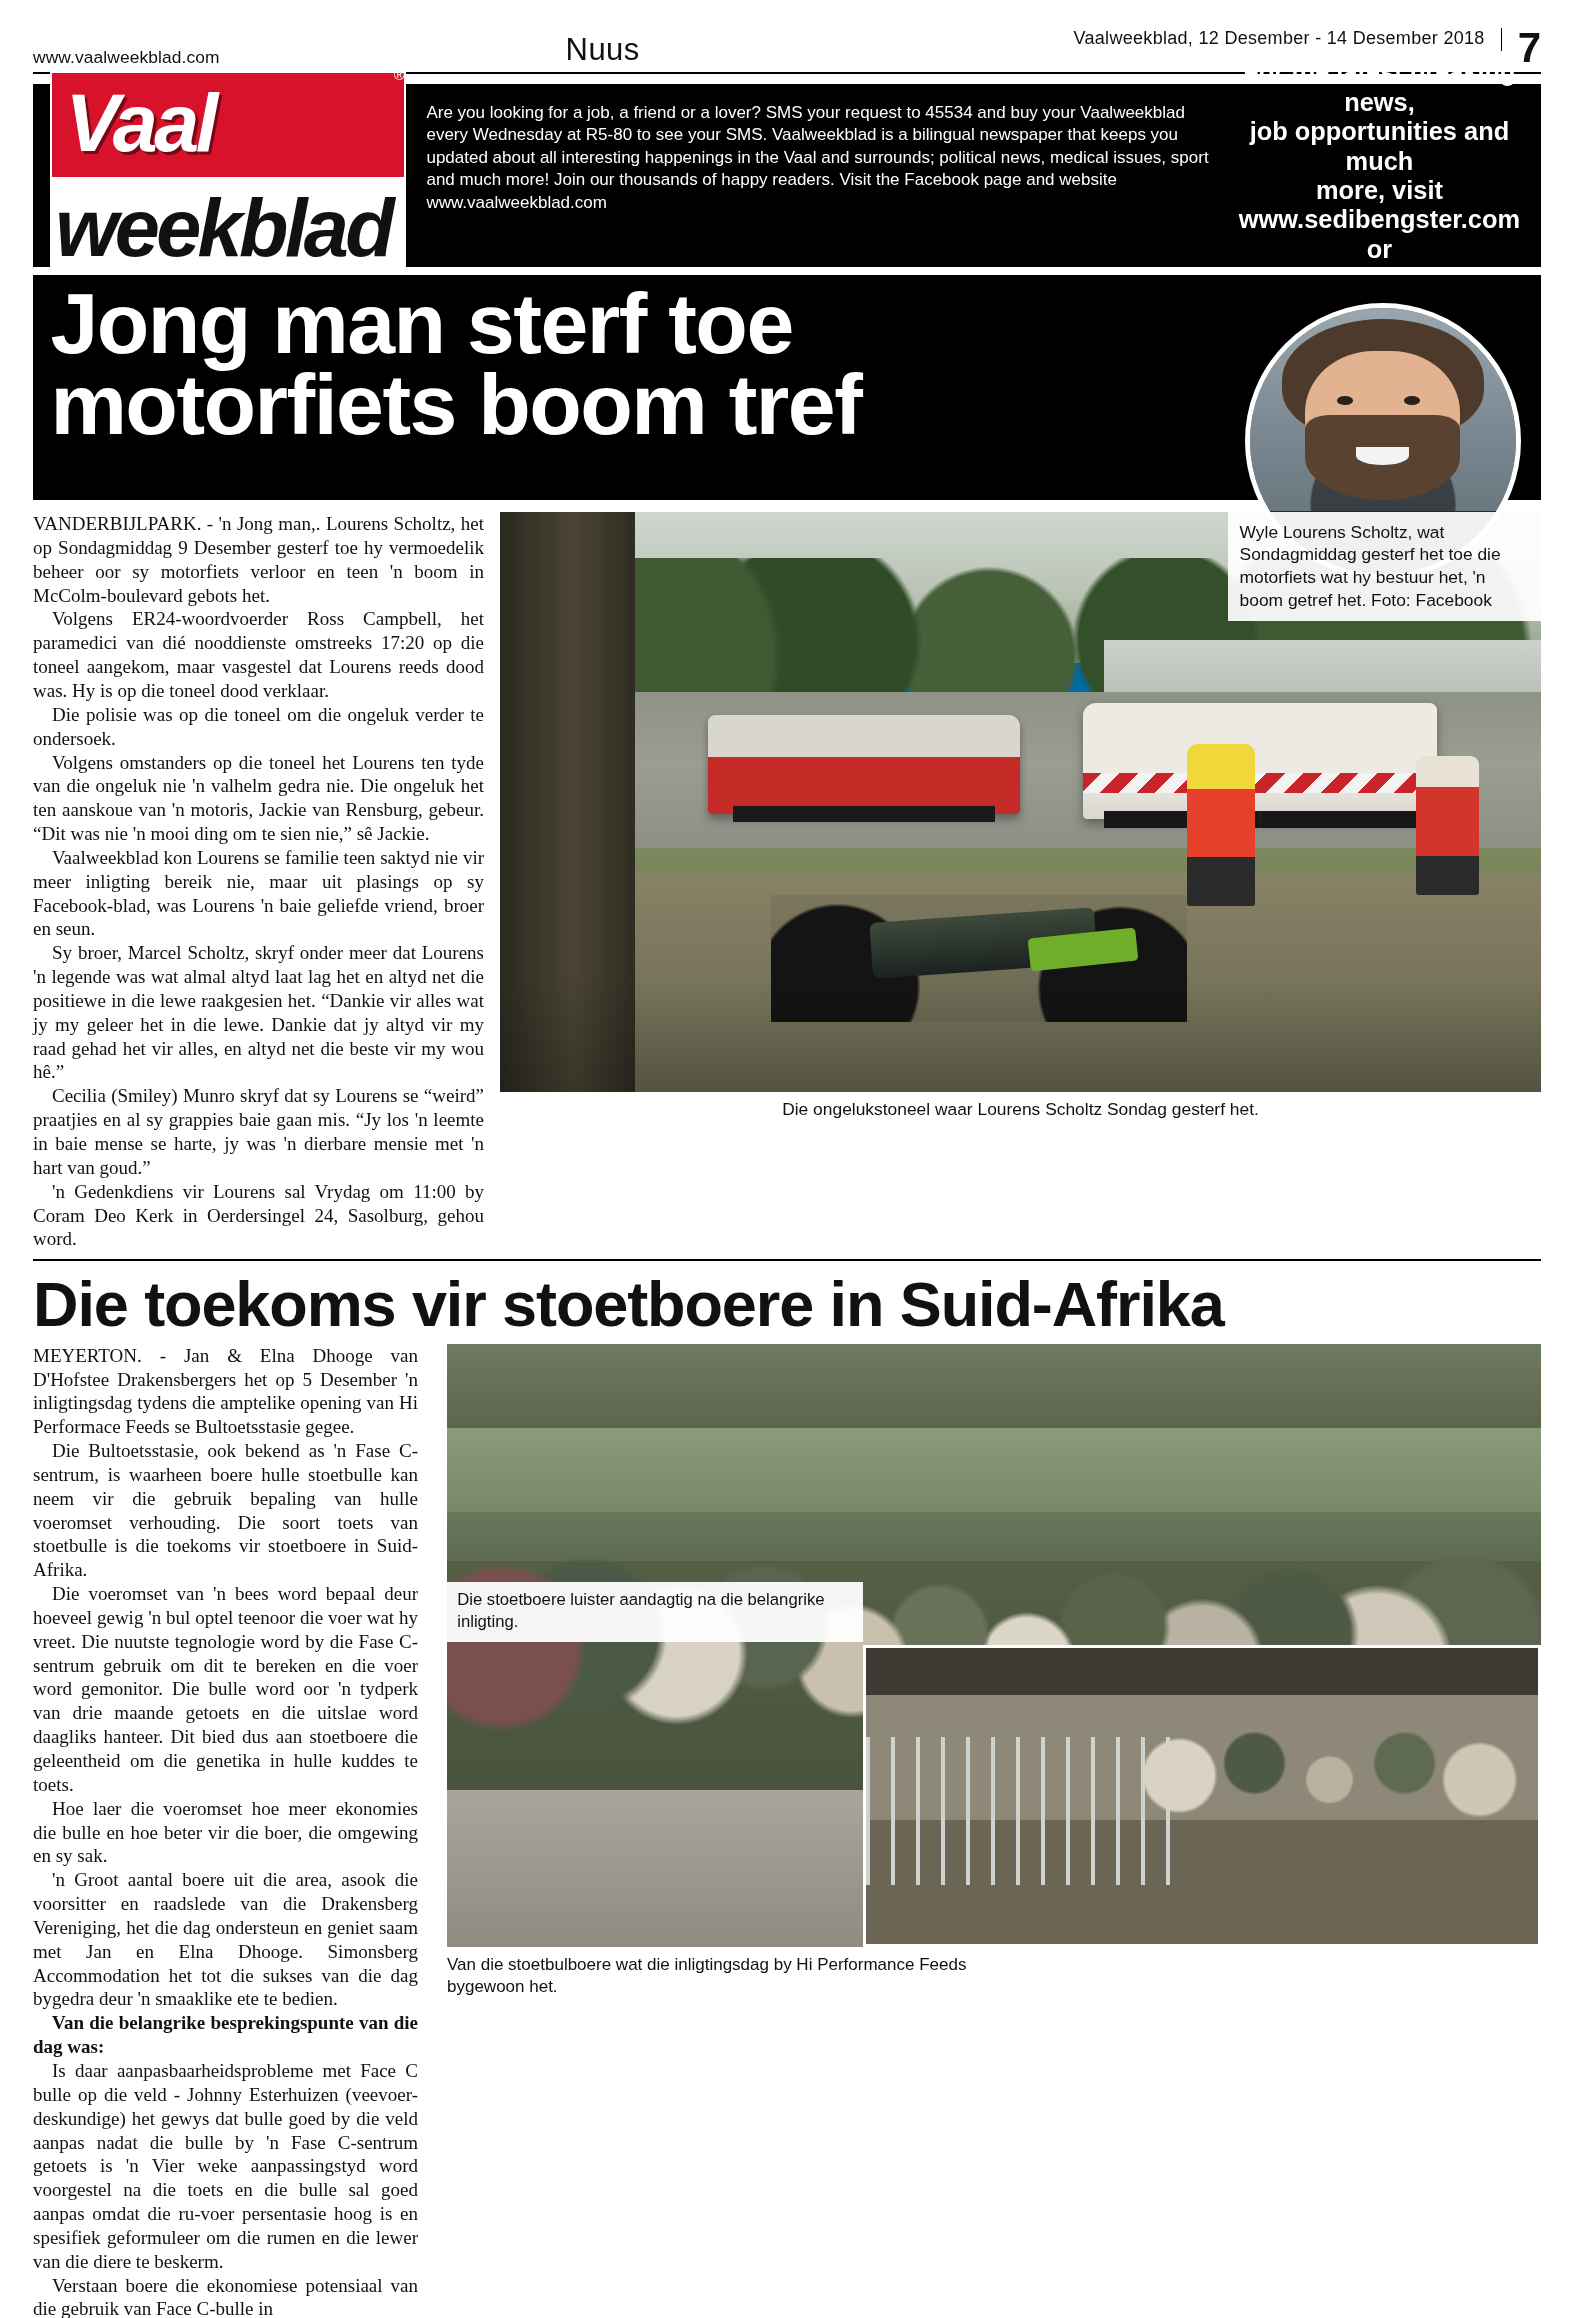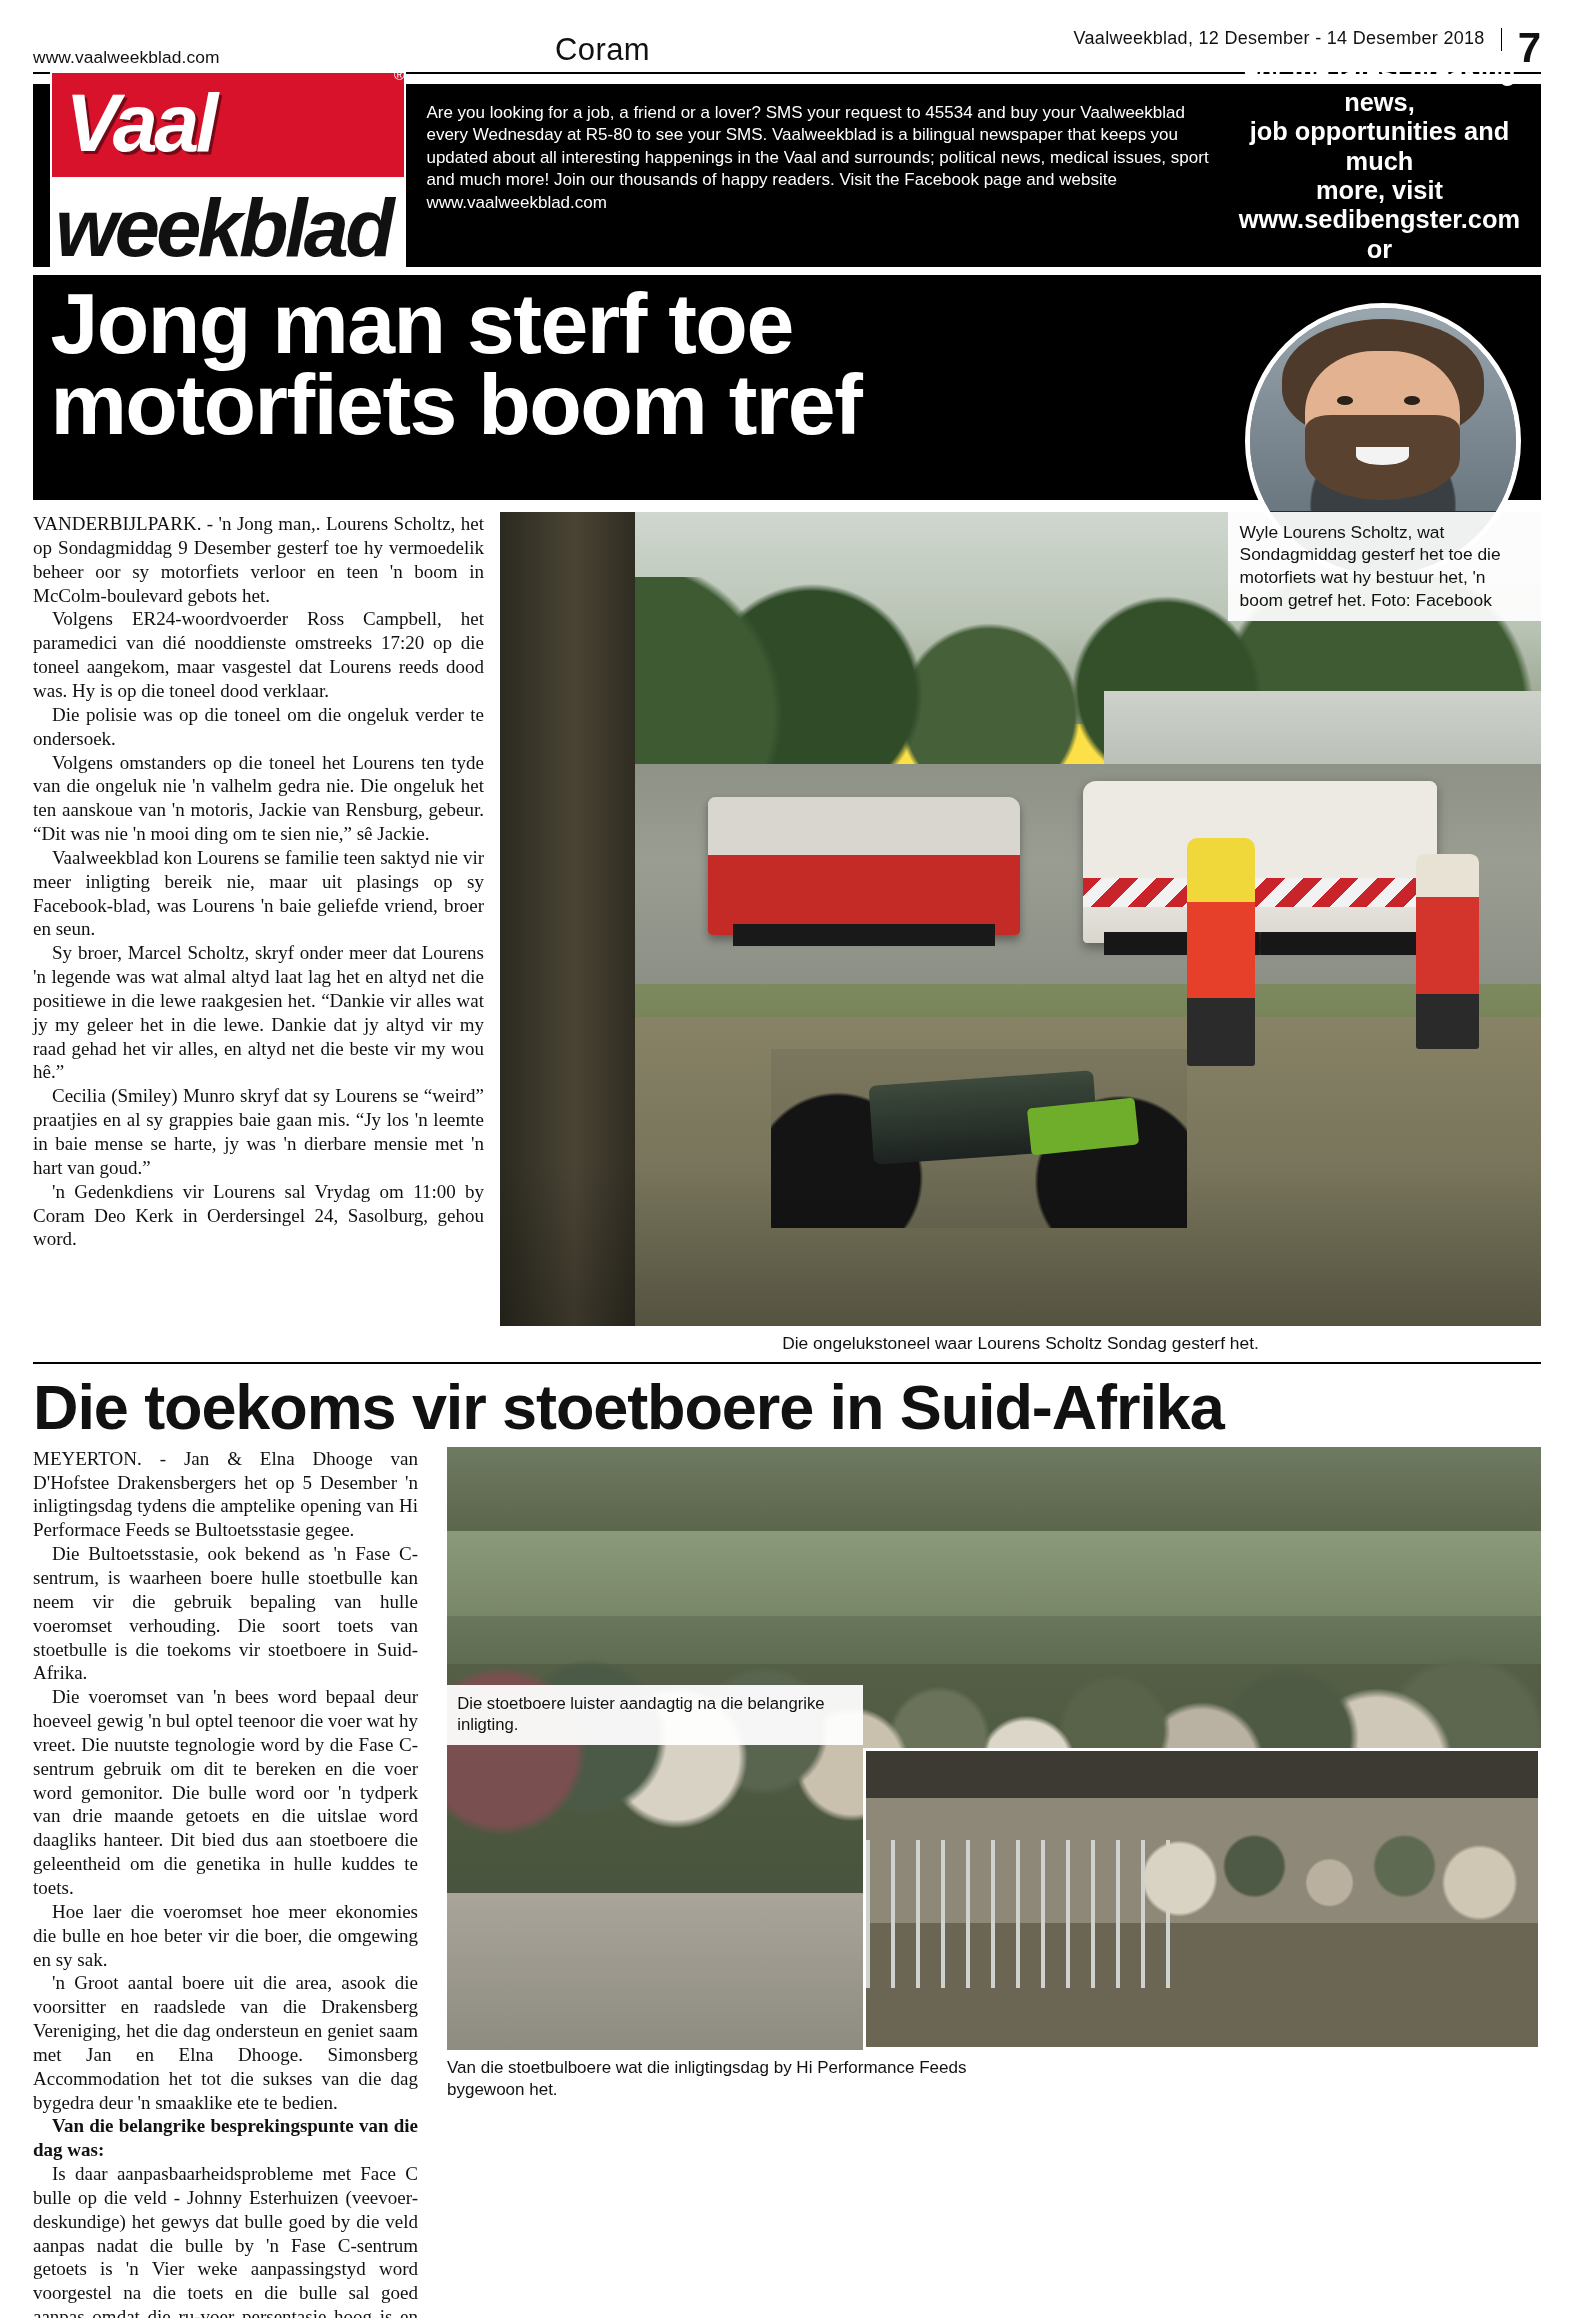--- a/index.html
+++ b/index.html
@@ -237,23 +237,23 @@
     text-align:justify;
     color:#111;
   }
   .bodytext p { margin:0; text-indent:19px; }
   .bodytext p.first { text-indent:0; }
 
   .photo1-wrap { flex:1 1 auto; position:relative; }
   .photo1 {
     position:relative;
     width:100%;
-    height:814px;
+    height:580px;
     overflow:hidden;
-    background:#fde047;
+    background:#0369a1;
   }
   
   .p1-sky { position:absolute; left:0; top:0; width:100%; height:26%;
     background:linear-gradient(180deg,#cfd7cf 0%, #b9c3b4 55%, #93a089 100%); }
   .p1-trees { position:absolute; left:0; top:8%; width:100%; height:24%;
     background:
       radial-gradient(circle at 12% 70%, #3d5a33 0 16%, rgba(0,0,0,0) 17%),
       radial-gradient(circle at 30% 60%, #2f4b28 0 14%, rgba(0,0,0,0) 15%),
       radial-gradient(circle at 47% 70%, #46603a 0 15%, rgba(0,0,0,0) 16%),
       radial-gradient(circle at 64% 58%, #33502b 0 13%, rgba(0,0,0,0) 14%),
@@ -419,21 +419,21 @@
   }
   .bold-lead { font-weight:700; }
 </style>
 </head>
 <body>
 
 <div class="page">
 
   <div class="topbar">
     <div class="url">www.vaalweekblad.com</div>
-    <div class="section">Coram</div>
+    <div class="section">Nuus</div>
     <div class="right">
       <div class="issue">Vaalweekblad, 12 Desember - 14 Desember 2018</div>
       <div class="pageno">7</div>
     </div>
   </div>
 
   <div class="promoband">
     <div class="logo-cell">
       <div class="logo-box">
         <div class="logo-inner">

